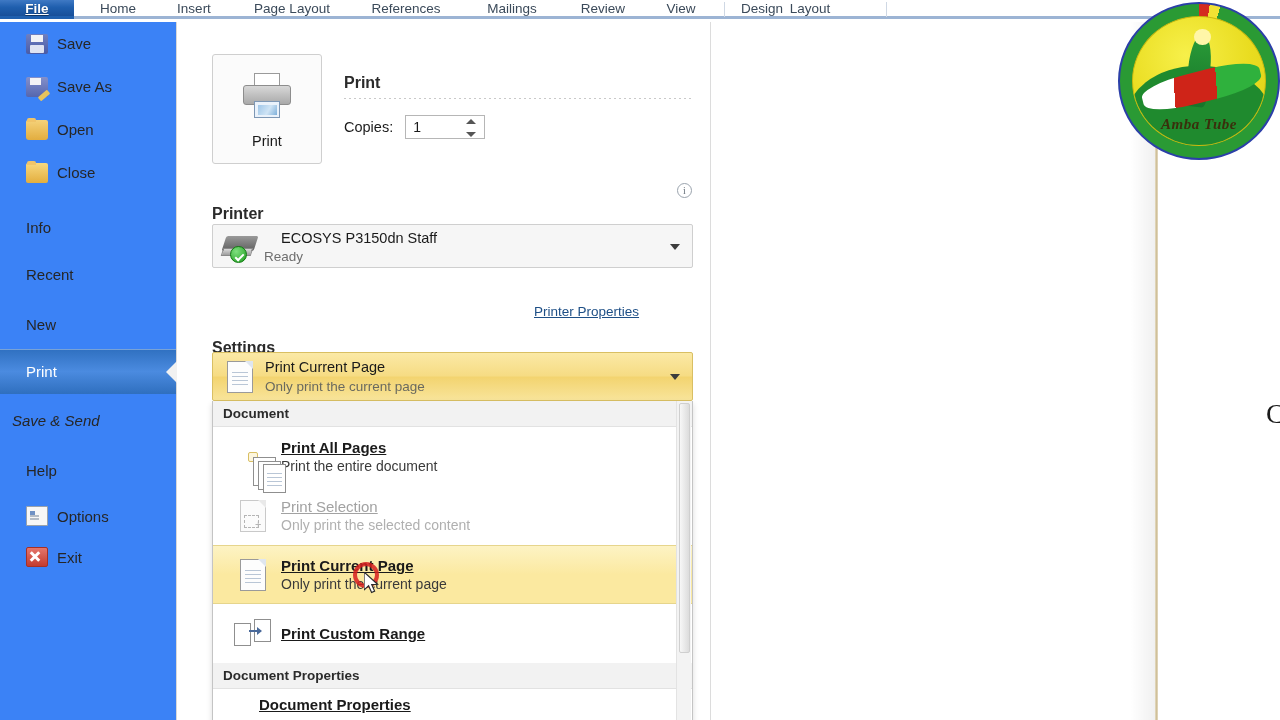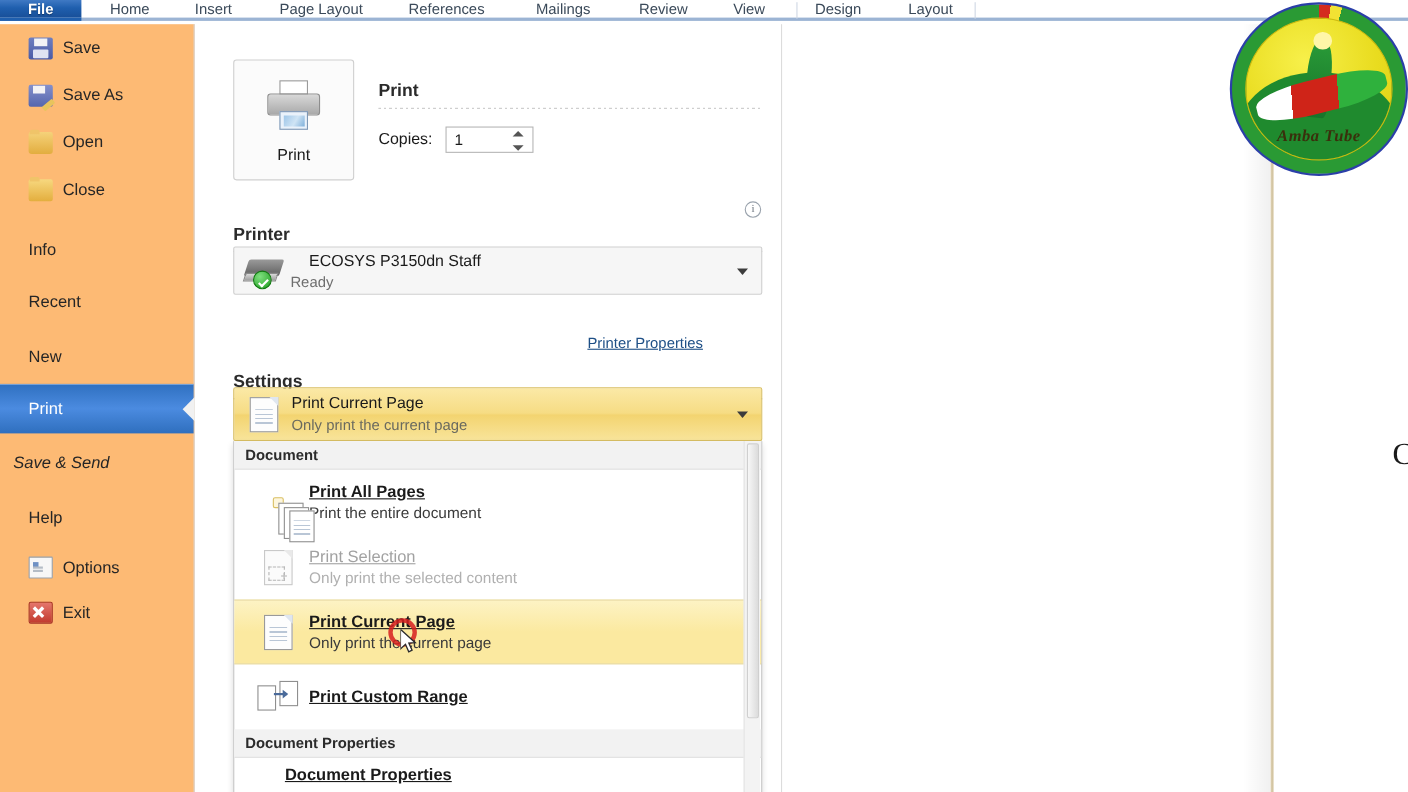--- a/index.html
+++ b/index.html
@@ -21,29 +21,30 @@
     position:absolute; top:0; height:19px; line-height:18px;
     font-size:13.5px; color:#3b4a5a; text-align:center; white-space:nowrap;
     padding:0 6px;
   }
   #ribbon-tabs .tab.file{
     left:0; width:74px;
     background:linear-gradient(to bottom,#3f79c4 0%,#1f5fae 45%,#184f99 100%);
     color:#ffffff; font-weight:bold;
     border-bottom:3px solid #1f5fae;
     text-shadow:0 1px 1px rgba(0,0,0,.35);
+    text-decoration:underline;
   }
   #ribbon-tabs .sep{
     position:absolute; top:2px; height:15px; width:1px; background:#cfd8e4;
   }
 
   
   #backstage-nav{
     position:absolute; left:0; top:22px; width:177px; height:698px;
-    background:#fdba74;
+    background:#3b82f6;
     border-right:1px solid #d8d8d8;
   }
   .nav-item{
     position:relative; height:43px; display:flex; align-items:center;
     padding-left:26px; font-size:15px; color:#262626; white-space:nowrap;
   }
   .nav-item.icon-item{ padding-left:26px; }
   .nav-item .ico{ width:22px; height:20px; margin-right:9px; flex:0 0 22px;
                   position:relative; display:inline-block; }
   .nav-item.selected{
@@ -255,21 +256,21 @@
   <div class="tab file" style="left:0;width:74px;">File</div>
   <div class="tab" style="left:88px;width:60px;">Home</div>
   <div class="tab" style="left:164px;width:60px;">Insert</div>
   <div class="tab" style="left:240px;width:104px;">Page Layout</div>
   <div class="tab" style="left:358px;width:96px;">References</div>
   <div class="tab" style="left:468px;width:88px;">Mailings</div>
   <div class="tab" style="left:568px;width:70px;">Review</div>
   <div class="tab" style="left:652px;width:58px;">View</div>
   <div class="sep" style="left:724px;"></div>
   <div class="tab" style="left:730px;width:64px;">Design</div>
-  <div class="tab" style="left:812px;width:68px;">Layout</div>
+  <div class="tab" style="left:776px;width:68px;">Layout</div>
   <div class="sep" style="left:886px;"></div>
 </div>
 
 <div id="backstage-nav">
 
   <div class="nav-item icon-item">
     <span class="ico ico-save"></span>
     <span>Save</span>
   </div>
   <div class="nav-item icon-item">

